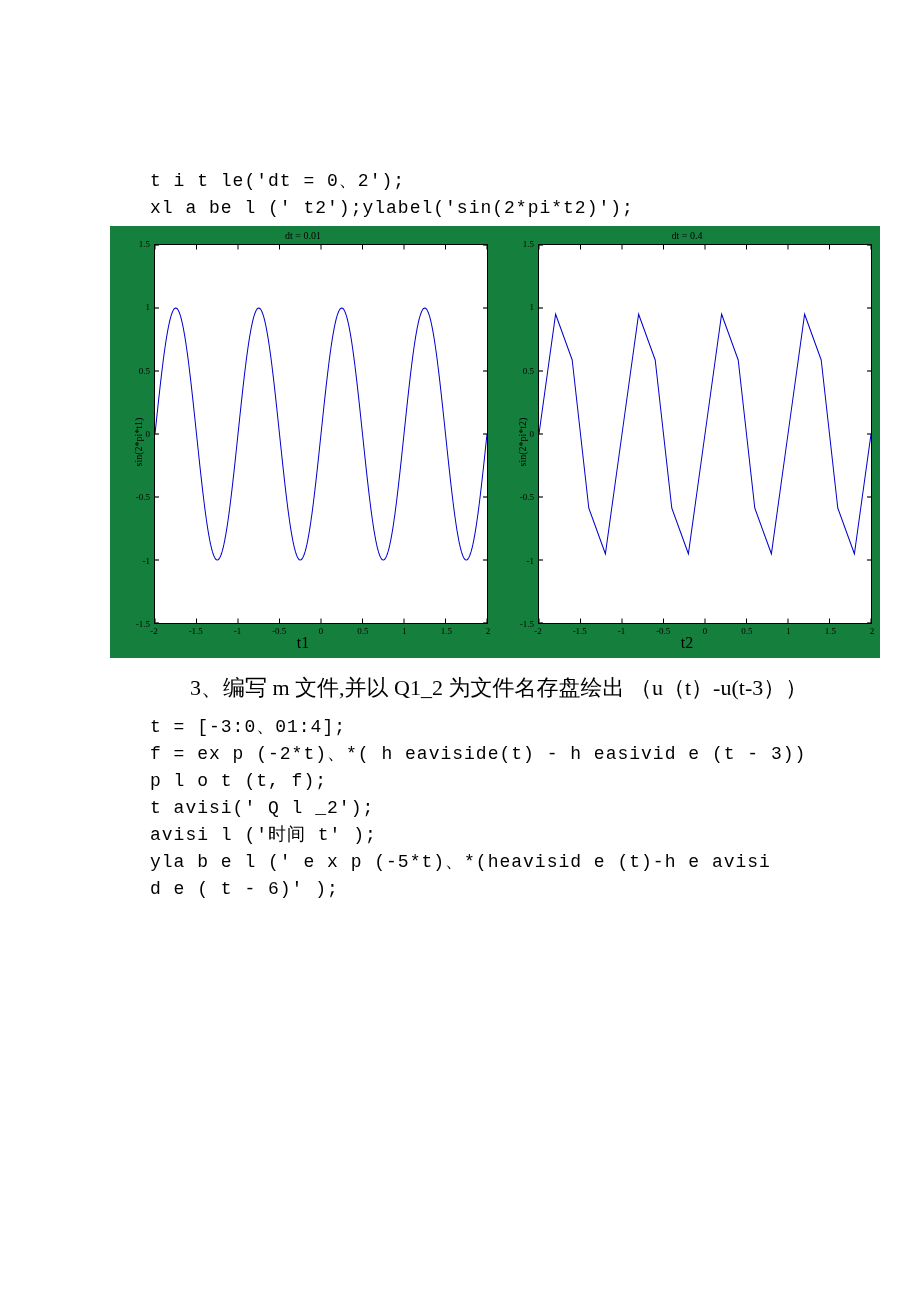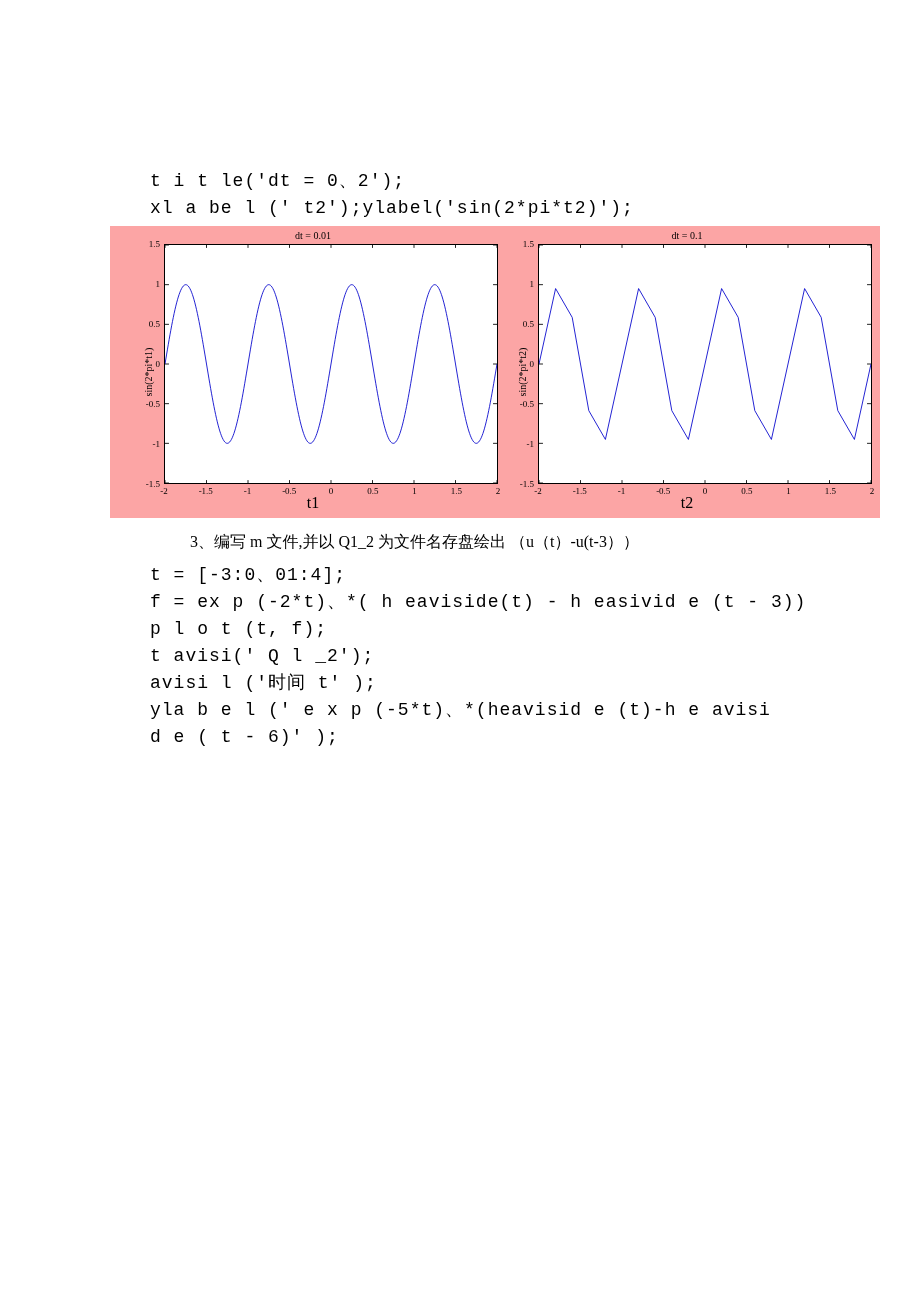--- a/index.html
+++ b/index.html
@@ -21,36 +21,36 @@
   .code-block {
     font-family: "Courier New", monospace;
     font-size: 18px;
     white-space: pre;
     margin-left: 90px;
     letter-spacing: 1px;
     line-height: 1.5;
   }
   .text-block {
     font-family: "SimSun", "宋体", serif;
-    font-size: 16px;
+    font-size: 22px;
     margin-left: 90px;
     line-height: 2;
     margin-top: 6px;
   }
   .indent {
     margin-left: 130px;
   }
 
   .figure {
     width: 770px;
-    height: 292px;
+    height: 432px;
     margin: 4px 0 8px 50px;
-    background: #fca5a5;
+    background: #15803d;
     display: flex;
-    justify-content: flex-end;
+    justify-content: space-between;
     padding: 6px 6px 6px 6px;
     box-sizing: border-box;
     position: relative;
   }
   .subplot {
     width: 374px;
     height: 100%;
     position: relative;
   }
   .plot-title {
@@ -197,21 +197,21 @@
         <div class="xtick" style="left:50%">0</div>
         <div class="xtick" style="left:62.5%">0.5</div>
         <div class="xtick" style="left:75%">1</div>
         <div class="xtick" style="left:87.5%">1.5</div>
         <div class="xtick" style="left:100%">2</div>
       </div>
       <div class="xlabel">t1</div>
     </div>
 
     <div class="subplot">
-      <div class="plot-title">dt = 0.1</div>
+      <div class="plot-title">dt = 0.4</div>
       <div class="ylabel">sin(2*pi*t2)</div>
       <div class="plot-area">
         <svg class="curve" viewBox="0 0 334 328" preserveAspectRatio="none">
           <g class="tickmark">
             <line x1="0" y1="0" x2="0" y2="4"></line>
               <line x1="41.75" y1="0" x2="41.75" y2="4"></line>
               <line x1="83.5" y1="0" x2="83.5" y2="4"></line>
               <line x1="125.25" y1="0" x2="125.25" y2="4"></line>
               <line x1="167" y1="0" x2="167" y2="4"></line>
               <line x1="208.75" y1="0" x2="208.75" y2="4"></line>

